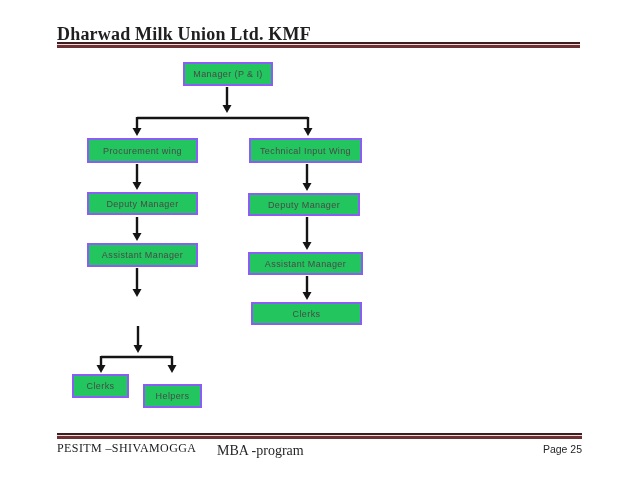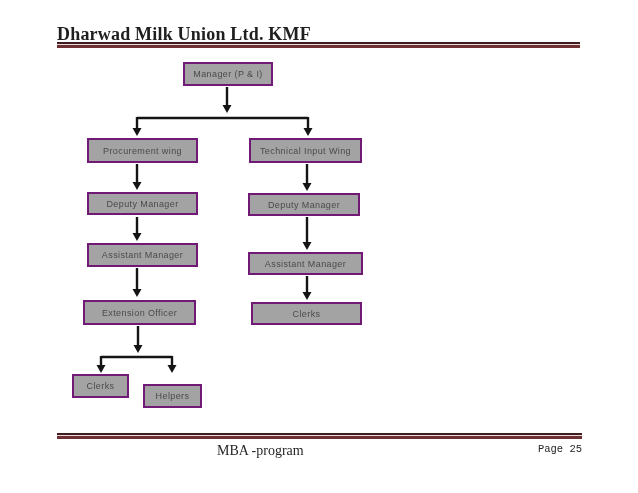--- a/index.html
+++ b/index.html
@@ -28,22 +28,22 @@
   .rule .rule-thick { height: 3px; background: #6d3134; }
   .title-rule  { top: 42px; width: 523px; }
   .footer-rule { top: 433px; width: 525px; }
 
   .chart { position: absolute; left: 0; top: 0; width: 638px; height: 493px; }
   .connectors { position: absolute; left: 0; top: 0; pointer-events: none; }
 
   .node {
     position: absolute;
     box-sizing: border-box;
-    border: 2px solid #701a75;
-    background: #a3a3a3;
+    border: 2px solid #8b5cf6;
+    background: #22c55e;
     display: flex;
     align-items: center;
     justify-content: center;
     font-size: 9px;
     color: #4a4a4a;
     letter-spacing: 0.4px;
     white-space: nowrap;
   }
   .n0  { left: 183px; top: 62px;  width: 90px;  height: 24px; }
   .n1  { left: 87px;  top: 138px; width: 111px; height: 25px; }
@@ -73,21 +73,21 @@
     top: 443px;
     font-family: "Liberation Serif", serif;
     font-size: 14px;
     color: #262626;
     white-space: nowrap;
   }
   .footer-page {
     position: absolute;
     right: 56px;
     top: 443px;
-    font-family: Liberation Mono, monospace;
+    font-family: Liberation Sans, sans-serif;
     font-size: 10.5px;
     color: #262626;
     white-space: nowrap;
   }
 </style>
 </head>
 <body>
 
 <div class="page">
 
@@ -139,28 +139,28 @@
       </g>
     </svg>
 
     <div class="node n0">Manager (P &amp; I)</div>
     <div class="node n1">Procurement wing</div>
     <div class="node n2">Technical Input Wing</div>
     <div class="node n3">Deputy Manager</div>
     <div class="node n4">Deputy Manager</div>
     <div class="node n5">Assistant Manager</div>
     <div class="node n6">Assistant Manager</div>
-    <div class="node n7">Extension Officer</div>
     <div class="node n8">Clerks</div>
     <div class="node n9">Clerks</div>
     <div class="node n10">Helpers</div>
   </div>
 
   <div class="rule footer-rule">
     <div class="rule-thin"></div>
     <div class="rule-gap"></div>
     <div class="rule-thick"></div>
   </div>
 
+  <div class="footer-institution">PESITM –SHIVAMOGGA</div>
   <div class="footer-program">MBA -program</div>
   <div class="footer-page">Page 25</div>
 
 </div>
 
 </body></html>

